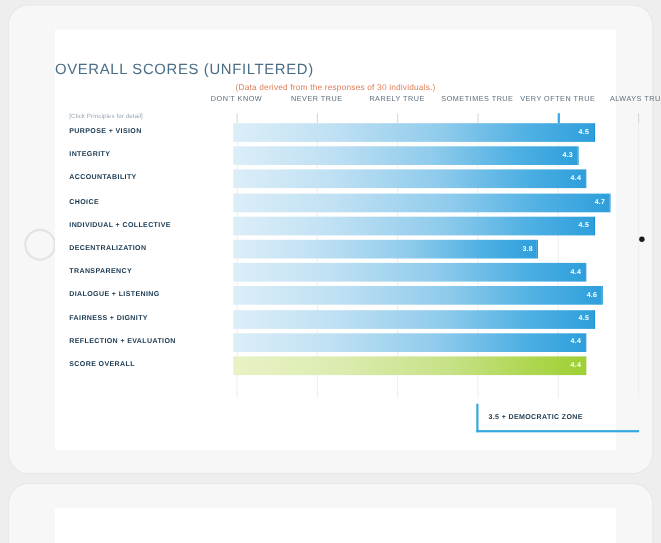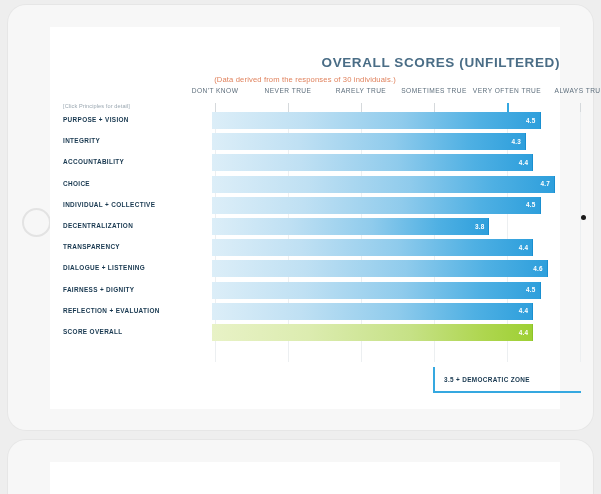--- a/index.html
+++ b/index.html
@@ -76,25 +76,25 @@
     left: 0;
     top: 0;
     width: 510px;
     height: 382px;
   }
   #chart-title {
     position: absolute;
     left: 0;
     top: 28px;
     width: 510px;
-    text-align: right;
+    text-align: left;
     font-size: 13.5px;
     letter-spacing: 0.6px;
     color: #4a6d86;
-    font-weight: 700;
+    font-weight: 400;
   }
   #chart-subtitle {
     position: absolute;
     left: 0;
     top: 48px;
     width: 510px;
     text-align: center;
     font-size: 7.6px;
     letter-spacing: 0.15px;
     color: #e0825d;

